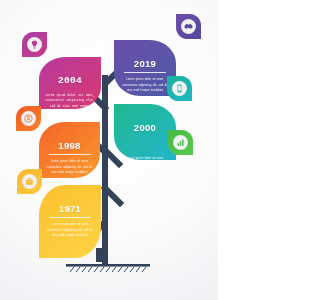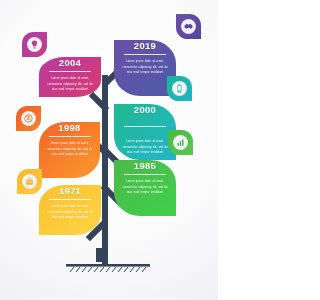--- a/index.html
+++ b/index.html
@@ -28,21 +28,21 @@
   .leaf.right {
     border-radius: 0 42% 0 42%;
   }
   .leaf.left {
     border-radius: 42% 0 42% 0;
   }
   .leaf .year {
     font-size: 9.5px;
     font-weight: bold;
     letter-spacing: .3px;
-    margin-top: 0;
+    margin-top: 18px;
     text-shadow: 0 1px 1px rgba(0,0,0,.12);
   }
   .leaf .rule {
     width: 42px; height: 1.2px;
     background: rgba(255,255,255,.85);
     margin: 3px 0 4px 0;
   }
   .leaf .body {
     font-size: 2.9px;
     line-height: 1.85;
@@ -120,22 +120,22 @@
     <div class="body">Lorem ipsum dolor sit amet, consectetur adipiscing elit, sed do eius mod tempor incididunt</div>
   </div>
   <div class="badge right" style="left:176px; top:14px; background:linear-gradient(140deg,#6a4fa8,#5447a0);">
     <div class="disc">
       <svg width="9" height="9" viewBox="0 0 16 16">
         <path d="M1 6 L5 3 L8 5 L11 3 L15 6 L15 10 L12 12 L9 10 L8 11 L7 10 L4 12 L1 10 Z" fill="#5a4a9c"></path>
       </svg>
     </div>
   </div>
 
-  <div class="leaf left" style="left:39px; top:57px; width:62px; height:40px;
-              background:linear-gradient(140deg,#b83a9e,#d83a72);">
+  <div class="leaf left" style="left:39px; top:57px; width:62px; height:52px;
+              background:linear-gradient(140deg,#b83a9e,#d83a72);font-family:Liberation Mono, monospace;">
     <div class="year">2004</div>
     <div class="rule"></div>
     <div class="body">Lorem ipsum dolor sit amet, consectetur adipiscing elit, sed do eius mod tempor incididunt</div>
   </div>
   <div class="badge left" style="left:22px; top:32px; background:linear-gradient(140deg,#a93fa5,#c93b86);">
     <div class="disc">
       <svg width="9" height="9" viewBox="0 0 16 16">
         <path d="M8 1 C5 1 3.2 3 3.2 5.3 C3.2 7.2 4.6 8.4 5.4 9.6 L5.4 11 L10.6 11 L10.6 9.6 C11.4 8.4 12.8 7.2 12.8 5.3 C12.8 3 11 1 8 1 Z" fill="#bb3c92"></path>
         <rect x="5.6" y="12" width="4.8" height="1.2" rx=".6" fill="#bb3c92"></rect>
         <rect x="6.3" y="14" width="3.4" height="1.1" rx=".55" fill="#bb3c92"></rect>
@@ -167,37 +167,31 @@
   </div>
   <div class="badge left" style="left:16px; top:106px; background:linear-gradient(140deg,#f15a27,#f7842c);">
     <div class="disc">
       <svg width="9" height="9" viewBox="0 0 16 16">
         <circle cx="8" cy="8" r="6.6" fill="none" stroke="#f4722b" stroke-width="1.5"></circle>
         <text x="8" y="11.4" font-size="9" font-family="'Liberation Sans',sans-serif" font-weight="bold" fill="#f4722b" text-anchor="middle">$</text>
       </svg>
     </div>
   </div>
 
-  <div class="leaf right" style="left:114px; top:160px; width:62px; height:56px;
-              background:linear-gradient(140deg,#4cb94a,#3fd04a);">
-    <div class="year">1985</div>
-    <div class="rule"></div>
-    <div class="body">Lorem ipsum dolor sit amet, consectetur adipiscing elit, sed do eius mod tempor incididunt</div>
-  </div>
   <div class="badge right" style="left:168px; top:130px; background:linear-gradient(140deg,#48ba47,#59c94c);">
     <div class="disc">
       <svg width="9" height="9" viewBox="0 0 16 16">
         <rect x="2.6" y="9" width="2.6" height="5" fill="#4ab84a"></rect>
         <rect x="6.7" y="5.5" width="2.6" height="8.5" fill="#4ab84a"></rect>
         <rect x="10.8" y="2.5" width="2.6" height="11.5" fill="#4ab84a"></rect>
       </svg>
     </div>
   </div>
 
-  <div class="leaf left" style="left:39px; top:185px; width:62px; height:50px;
+  <div class="leaf left" style="left:39px; top:185px; width:62px; height:73px;
               background:linear-gradient(140deg,#fcc02e,#fdd446);">
     <div class="year">1971</div>
     <div class="rule"></div>
     <div class="body">Lorem ipsum dolor sit amet, consectetur adipiscing elit, sed do eius mod tempor incididunt</div>
   </div>
   <div class="badge left" style="left:17px; top:169px; background:linear-gradient(140deg,#fbb72c,#fdc93c);">
     <div class="disc">
       <svg width="9" height="9" viewBox="0 0 16 16">
         <rect x="1.8" y="5" width="12.4" height="8.6" rx="1.1" fill="#f9b82d"></rect>
         <path d="M5.6 5 L5.6 3.4 Q5.6 2.5 6.5 2.5 L9.5 2.5 Q10.4 2.5 10.4 3.4 L10.4 5" fill="none" stroke="#f9b82d" stroke-width="1.3"></path>

